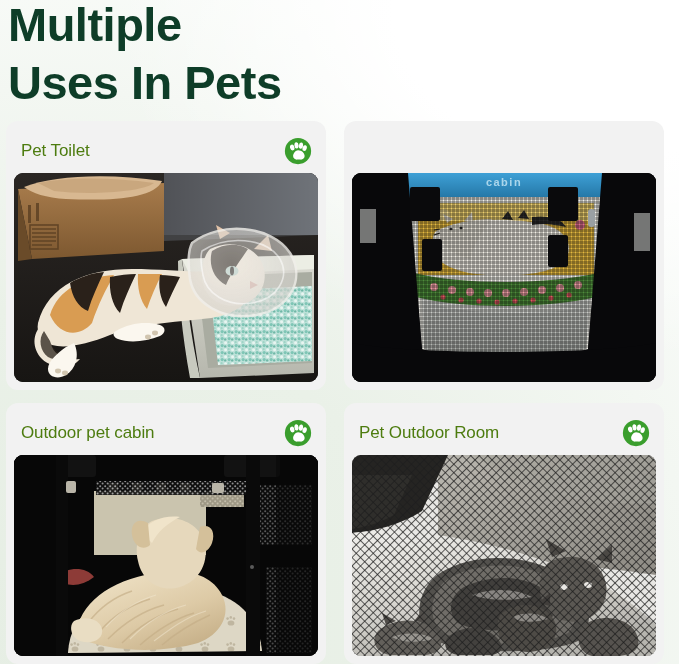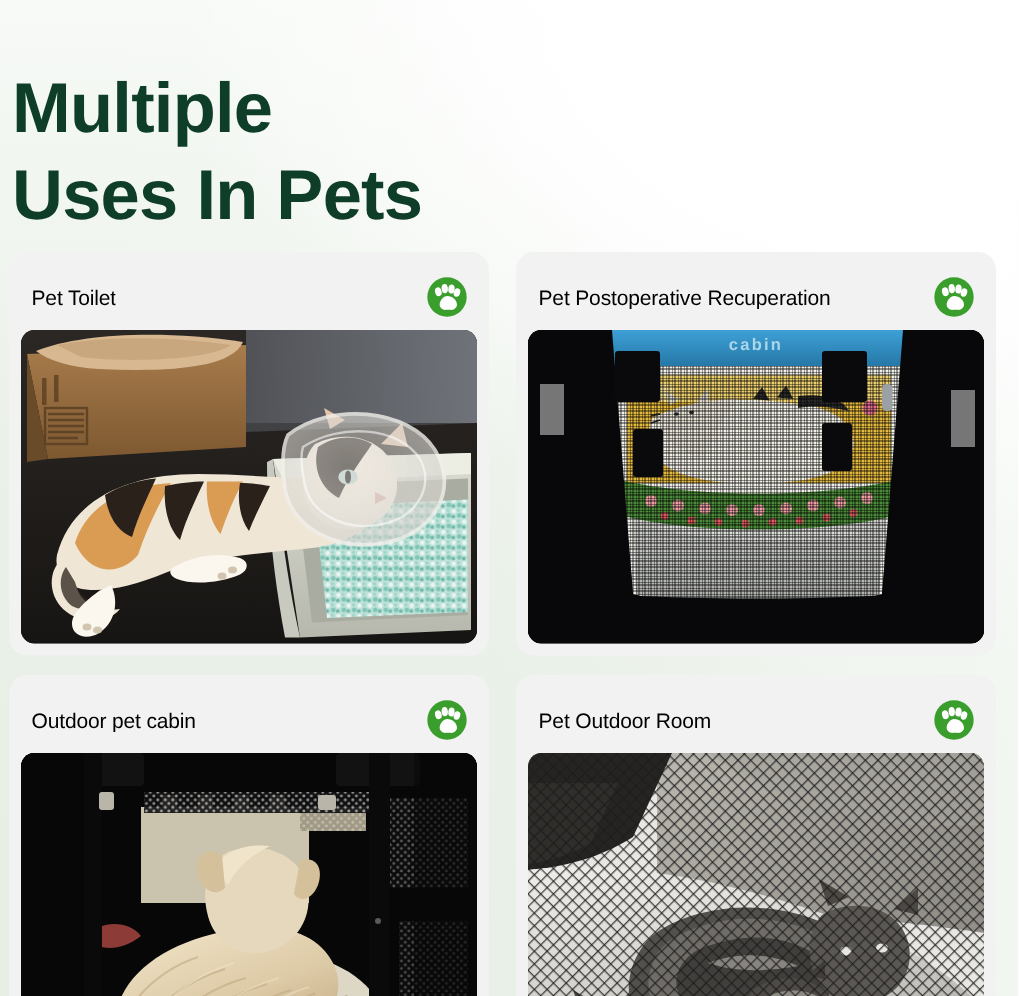--- a/index.html
+++ b/index.html
@@ -22,21 +22,20 @@
     background:
       radial-gradient(115% 85% at 88% 2%, #ffffff 0%, #ffffff 26%, rgba(255,255,255,0) 62%),
       radial-gradient(130% 110% at 6% 96%, #e6eee4 0%, #eaf1e8 45%, #f3f7f2 75%, #fbfdfb 100%);
     z-index: 0;
   }
 
   #page {
     position: absolute;
     inset: 0;
     z-index: 1;
-    margin-top: 47px;
   }
 
   
   #headline {
     position: absolute;
     left: 8px;
     top: -4px;
     width: 560px;
     font-size: 47px;
     line-height: 58px;
@@ -72,22 +71,22 @@
   .card-head {
     height: 44px;
     display: flex;
     align-items: center;
     justify-content: space-between;
     padding: 0 6px 0 7px;
     box-sizing: border-box;
   }
 
   .card-title {
-    font-size: 14px;
-    color: #000000;
+    font-size: 17px;
+    color: #4d7c0f;
     letter-spacing: -0.1px;
     white-space: nowrap;
     overflow: hidden;
   }
 
   .paw-icon {
     flex: 0 0 auto;
     width: 28px;
     height: 28px;
     display: block;
@@ -214,33 +213,20 @@
           <path d="M240 76 l14 -14 4 16z" fill="#e2c3a8"></path>
           <path d="M206 66 l-4 -14 14 8z" fill="#e2c3a8"></path>
 
           <path d="M178 70 C206 48 258 52 276 80 C292 106 276 136 242 142 C208 148 180 130 176 106 C174 92 174 78 178 70Z" fill="url(#c1cone)" stroke="#f0eeea" stroke-width="2.5" opacity="0.82"></path>
           <path d="M188 78 C212 62 252 64 266 86 C276 104 264 126 238 130 C212 134 192 120 189 102 C187 92 186 84 188 78Z" fill="none" stroke="#ffffff" stroke-width="1.6" opacity="0.55"></path>
         </svg>
       </div>
     </div>
 
     <div class="card">
-      <div class="card-head">
-        <span class="card-title">Pet Postoperative Recuperation</span>
-        <span class="paw-icon">
-          <svg viewBox="0 0 32 32" aria-hidden="true">
-            <circle cx="16" cy="16" r="15" fill="#3a9e2d"></circle>
-            <ellipse cx="9.4" cy="12.0" rx="2.5" ry="3.4" fill="#ffffff" transform="rotate(-16 9.4 12)"></ellipse>
-            <ellipse cx="14.3" cy="9.6" rx="2.4" ry="3.5" fill="#ffffff" transform="rotate(-6 14.3 9.6)"></ellipse>
-            <ellipse cx="19.4" cy="9.9" rx="2.4" ry="3.5" fill="#ffffff" transform="rotate(7 19.4 9.9)"></ellipse>
-            <ellipse cx="23.6" cy="12.6" rx="2.4" ry="3.3" fill="#ffffff" transform="rotate(18 23.6 12.6)"></ellipse>
-            <path d="M16 15.2c4.4 0 7.6 3.3 7.6 6.6 0 2.7-2.4 4.4-5.1 4.0-1.1-.16-1.9-.16-3 0-2.7.4-5.1-1.3-5.1-4.0 0-3.3 3.2-6.6 5.6-6.6z" fill="#ffffff"></path>
-          </svg>
-        </span>
-      </div>
       <div class="photo">
         <svg viewBox="0 0 304 209" preserveAspectRatio="none" aria-hidden="true">
           <defs>
             <linearGradient id="c2blue" x1="0" y1="0" x2="0" y2="1">
               <stop offset="0" stop-color="#3ea0d6"></stop>
                 <stop offset="1" stop-color="#1f6e9c"></stop>
             </linearGradient>
             <pattern id="c2mesh" width="4" height="4" patternUnits="userSpaceOnUse">
               <rect width="4" height="4" fill="none"></rect>
               <path d="M0 0h4M0 2h4" stroke="#000000" stroke-width="0.9" opacity="0.55"></path>

